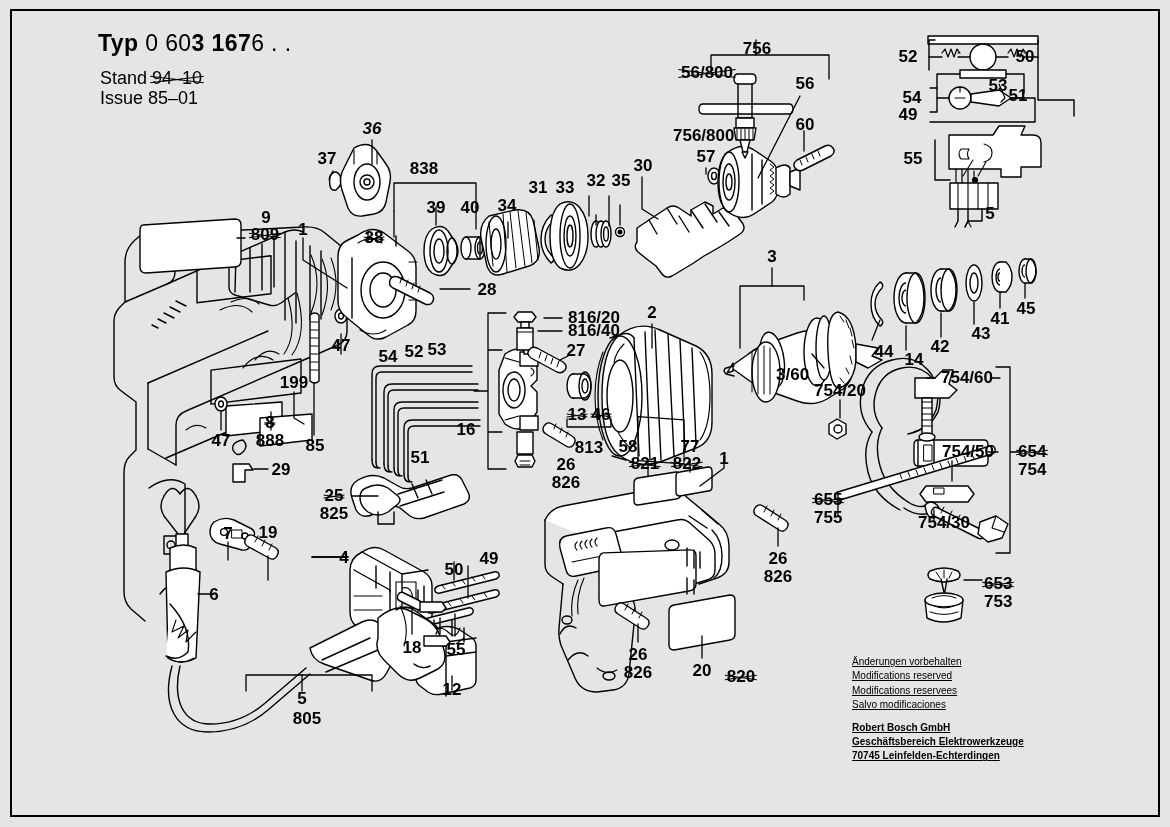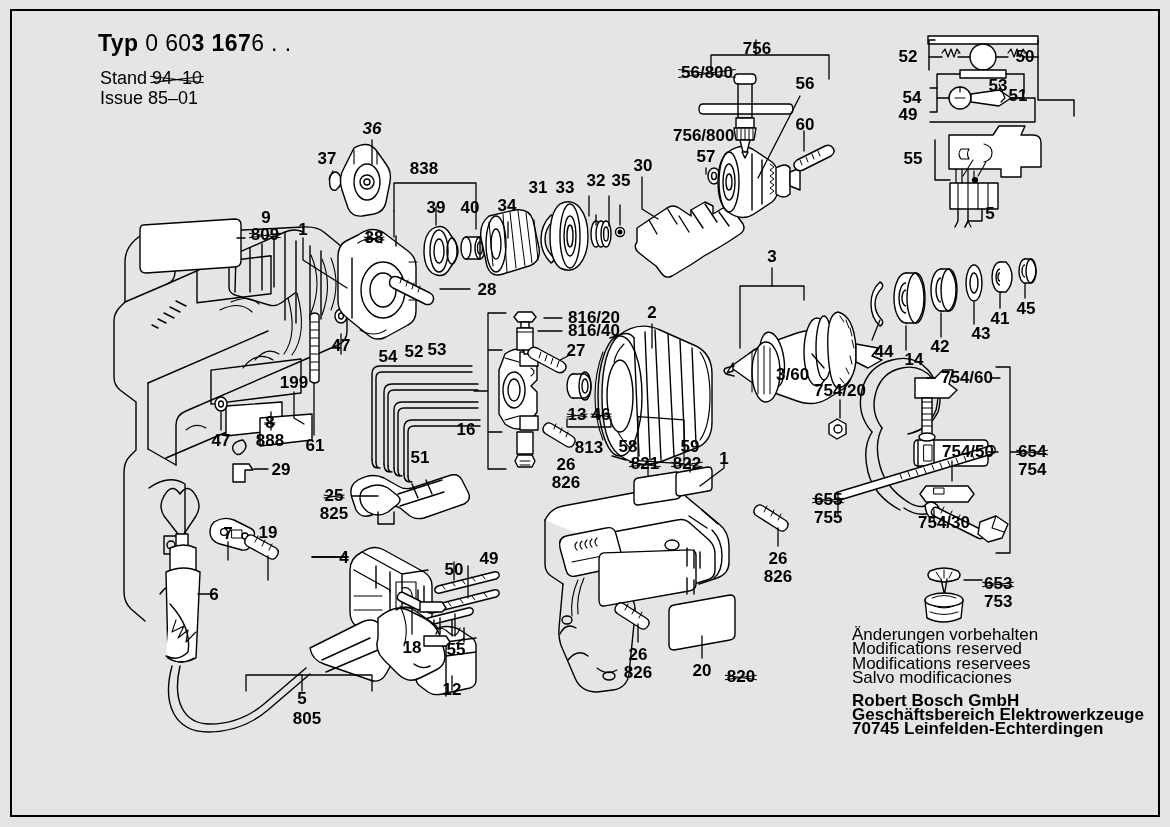--- a/index.html
+++ b/index.html
@@ -40,22 +40,22 @@
   .strike-wrap { position: relative; display: inline-block; }
   .strike-wrap::before, .strike-wrap::after {
     content: ""; position: absolute; left: -4%; width: 108%;
     height: 0; border-top: 1.6px solid #000;
     top: 50%;
   }
   .strike-wrap::before { transform: rotate(7deg); }
   .strike-wrap::after  { transform: rotate(-7deg); }
   
   .footer {
-    position: absolute; left: 852px; top: 628px;
-    font-size: 17px; line-height: 14.4px; white-space: nowrap;
+    position: absolute; left: 852px; top: 655px;
+    font-size: 10px; line-height: 14.4px; white-space: nowrap; text-decoration: underline;
   }
   .footer .b { font-weight: bold; }
   .footer .addr { margin-top: 8px; }
   
   .lbl {
     position: absolute;
     font-weight: bold;
     font-size: 17px;
     line-height: 17px;
     white-space: nowrap;
@@ -688,21 +688,21 @@
   <div class="lbl center" style="left:757px; top:40px;">756</div>
   <div class="lbl" style="left:681px; top:64px;"><span class="struck">56/800</span></div>
   <div class="lbl" style="left:673px; top:81px;margin-top:46px;">756/800</div>
   <div class="lbl center" style="left:805px; top:75px;">56</div>
   <div class="lbl center" style="left:805px; top:116px;">60</div>
 
   <div class="lbl center" style="left:266px; top:209px;">9</div>
   <div class="lbl center" style="left:265px; top:226px;"><span class="struck">809</span></div>
   <div class="lbl center" style="left:303px; top:221px;">1</div>
   <div class="lbl center" style="left:341px; top:337px;">47</div>
-  <div class="lbl center" style="left:315px; top:437px;">61</div>
+  <div class="lbl center" style="left:315px; top:437px;">85</div>
   <div class="lbl center" style="left:294px; top:374px;">199</div>
   <div class="lbl center" style="left:221px; top:432px;">47</div>
   <div class="lbl center" style="left:270px; top:414px;"><span class="struck">8</span></div>
   <div class="lbl center" style="left:270px; top:432px;">888</div>
   <div class="lbl center" style="left:281px; top:461px;">29</div>
   <div class="lbl center" style="left:487px; top:281px;">28</div>
 
   <div class="lbl" style="left:568px; top:309px;">816/20</div>
   <div class="lbl" style="left:568px; top:322px;">816/40</div>
   <div class="lbl center" style="left:576px; top:342px;">27</div>
@@ -749,21 +749,21 @@
   <div class="lbl center" style="left:302px; top:690px;">5</div>
   <div class="lbl center" style="left:293px; top:710px;margin-left:14px;">805</div>
   <div class="lbl center" style="left:412px; top:639px;">18</div>
   <div class="lbl center" style="left:454px; top:561px;">50</div>
   <div class="lbl center" style="left:489px; top:550px;">49</div>
   <div class="lbl center" style="left:456px; top:641px;">55</div>
   <div class="lbl center" style="left:452px; top:681px;">12</div>
 
   <div class="lbl center" style="left:628px; top:438px;">58</div>
   <div class="lbl center" style="left:645px; top:455px;"><span class="struck">821</span></div>
-  <div class="lbl center" style="left:690px; top:438px;">59</div>
+  <div class="lbl center" style="left:690px; top:438px;">77</div>
   <div class="lbl center" style="left:687px; top:455px;"><span class="struck">822</span></div>
   <div class="lbl center" style="left:724px; top:450px;">1</div>
   <div class="lbl center" style="left:778px; top:550px;">26</div>
   <div class="lbl center" style="left:778px; top:568px;">826</div>
   <div class="lbl center" style="left:638px; top:646px;">26</div>
   <div class="lbl center" style="left:638px; top:664px;">826</div>
   <div class="lbl center" style="left:702px; top:662px;">20</div>
   <div class="lbl center" style="left:702px; top:668px;margin-left:39px;"><span class="struck">820</span></div>
 
   <div class="lbl center" style="left:908px; top:48px;">52</div>

